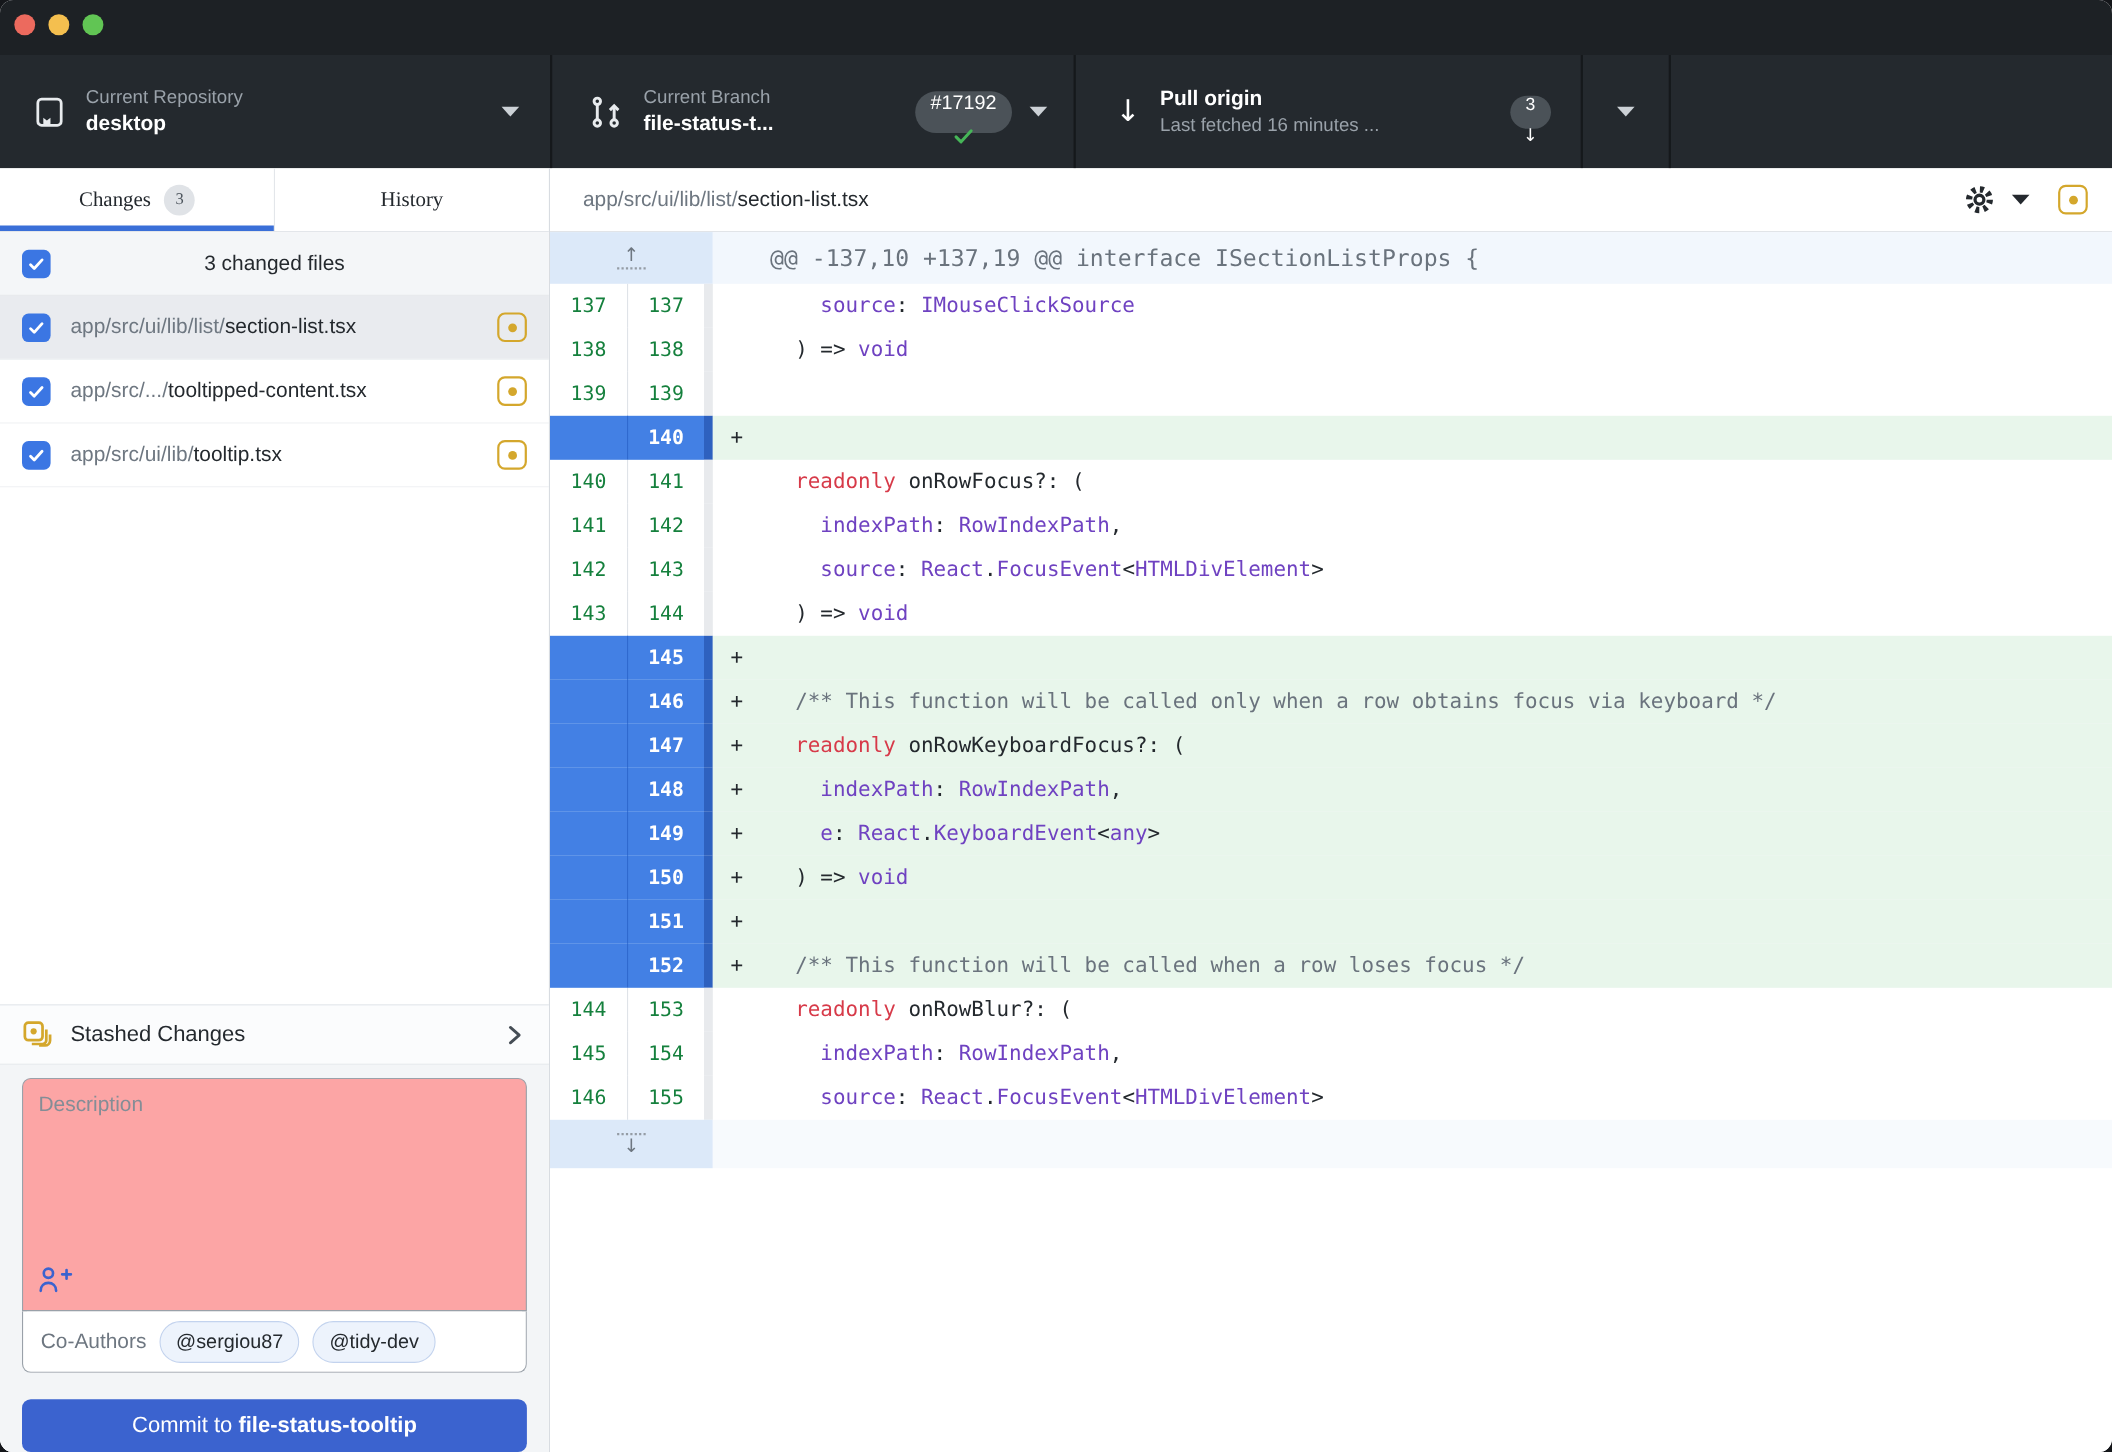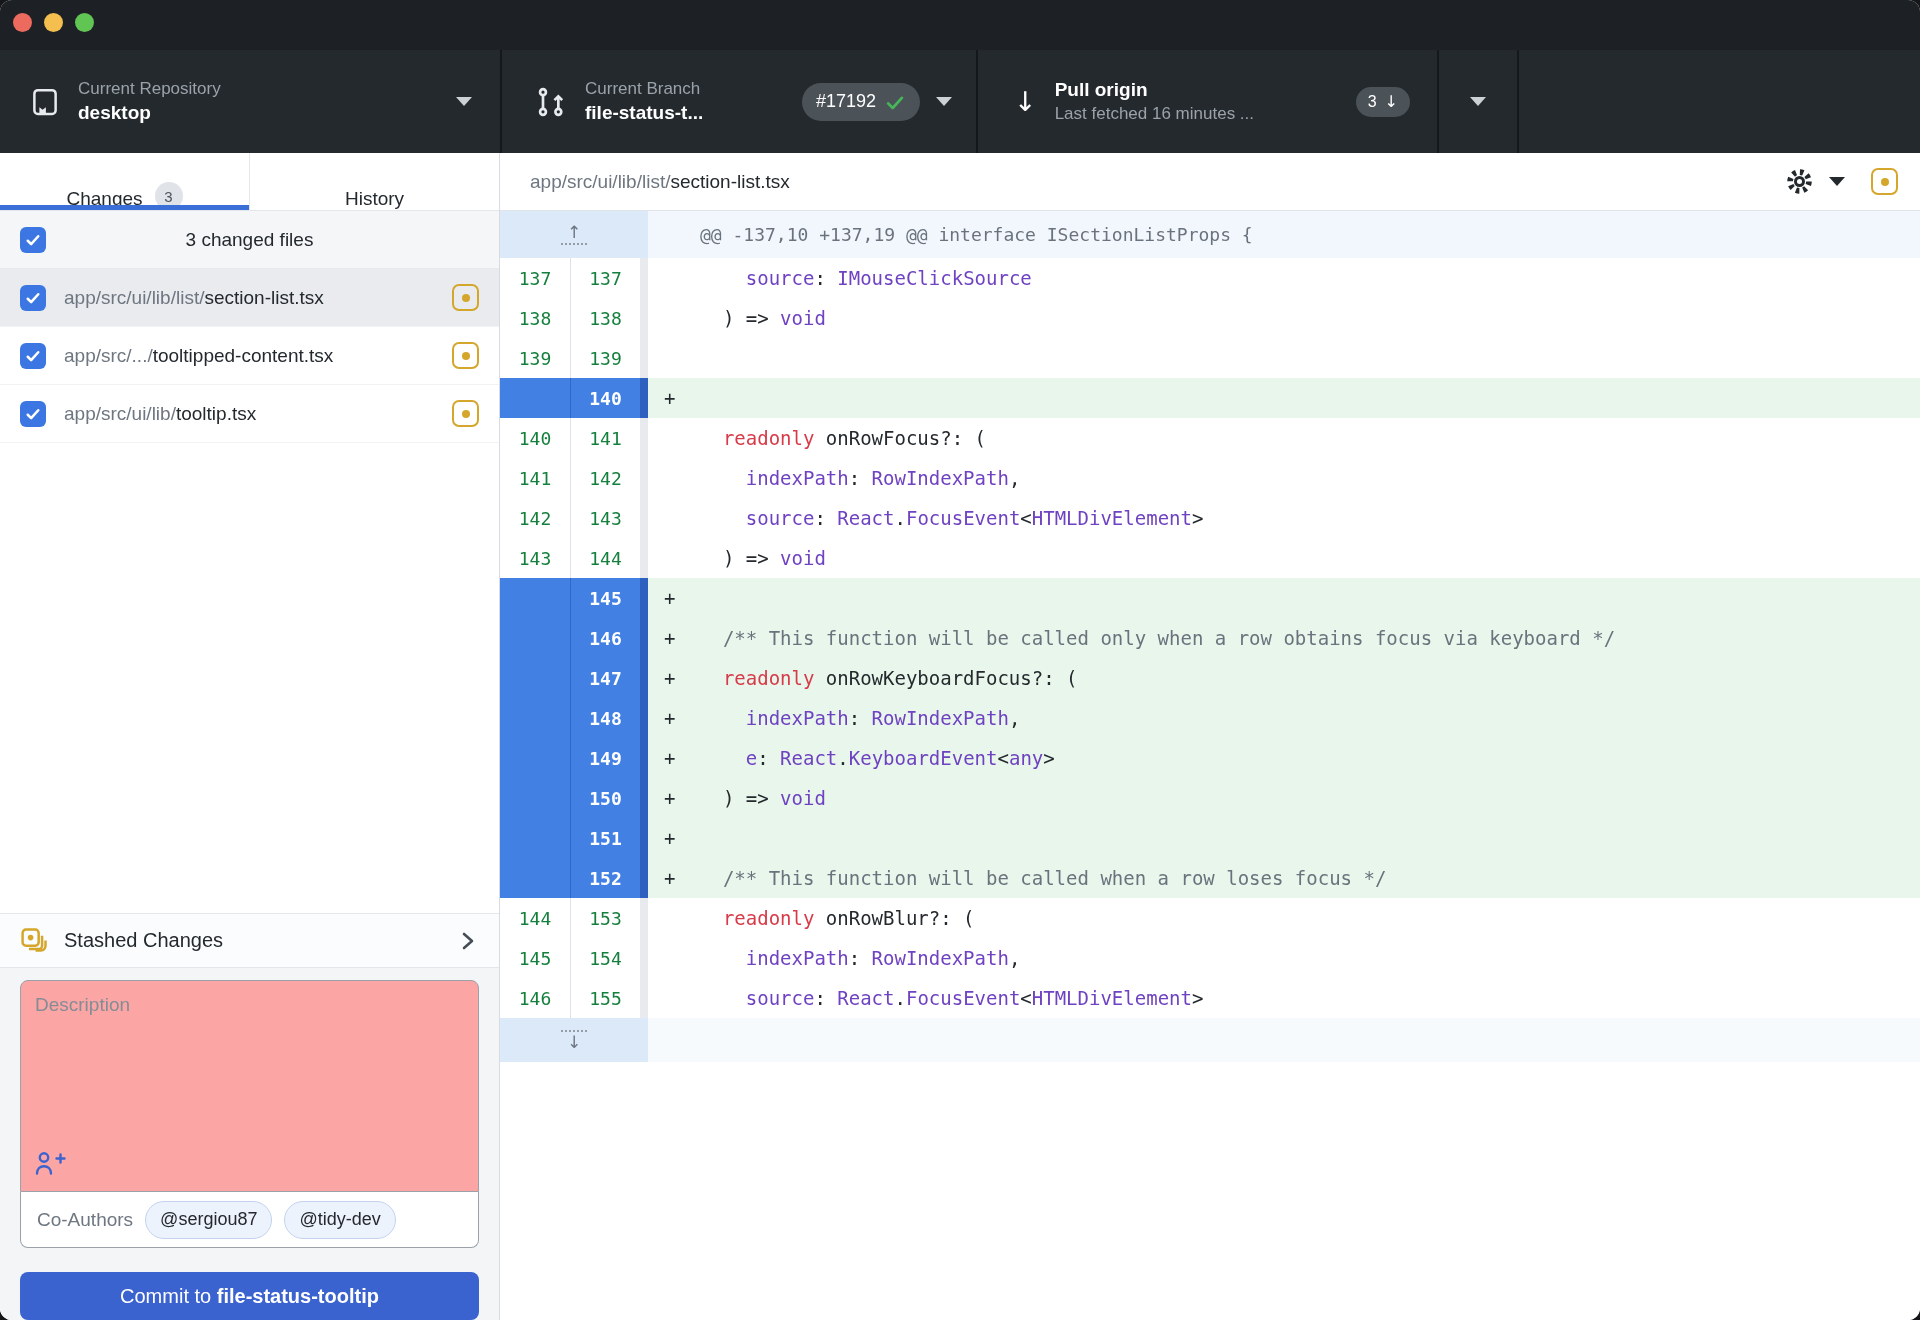--- a/index.html
+++ b/index.html
@@ -16,30 +16,30 @@
   .tb-sec { position:absolute; top:0; height:103px; display:flex; align-items:center; }
   .tb-repo { left:0; width:500px; padding-left:30px; }
   .tb-branch { left:500px; width:476px; padding-left:33px; border-left:2px solid #15181b; }
   .tb-pull { left:976px; width:461px; padding-left:36px; border-left:2px solid #15181b; }
   .tb-caret { left:1437px; width:82px; border-left:2px solid #15181b; border-right:2px solid #15181b; justify-content:center; }
   .tb-lbls { display:flex; flex-direction:column; gap:3px; margin-left:18px; }
   .tb-label { font-size:17px; color:#9aa2aa; }
   .tb-value { font-size:19px; font-weight:bold; color:#ffffff; }
   .caret { width:0; height:0; border-left:8px solid transparent; border-right:8px solid transparent; border-top:9px solid #ccd1d6; }
   .tb-repo .caret { margin-left:auto; margin-right:28px; }
-  .pill { display:flex; align-items:center; gap:8px; background:#4b5258; border-radius:19px; color:#fff; }
+  .pill { display:flex; align-items:center; gap:8px; background:#4b5258; border-radius:19px; color:#fff;flex-direction:column; }
   .pr-pill { height:38px; padding:0 14px; font-size:18px; margin-left:auto; }
   .pull-pill { height:30px; padding:0 12px; font-size:16px; margin-left:auto; margin-right:27px; }
   .tb-branch .caret { margin-left:16px; margin-right:24px; }
   .arrow-glyph { font-family:"DejaVu Sans",sans-serif; }
 
   
   .sidebar { position:absolute; left:0; top:153px; width:500px; bottom:0; background:#fff; border-right:1px solid #d8dce1; display:flex; flex-direction:column; }
   .tabs { height:58px; display:flex; border-bottom:1px solid #e3e6ea; flex:0 0 auto; }
-  .tab { flex:1; display:flex; align-items:flex-end; justify-content:center; font-size:19px; color:#24292e; position:relative; cursor:default; }
+  .tab { flex:1; display:flex; align-items:center; justify-content:center; font-size:19px; color:#24292e; position:relative; cursor:default;font-family:Liberation Serif, serif; }
   .tab + .tab { border-left:1px solid #e3e6ea; }
   .tab.active::after { content:""; position:absolute; left:0; right:0; bottom:0; height:5px; background:#3a6fd8; }
   .tab-badge { margin-left:12px; width:28px; height:28px; border-radius:50%; background:#e0e3e7; color:#4b535b; font-size:15px; display:flex; align-items:center; justify-content:center; }
   .allfiles { height:58px; background:#f4f6f8; border-bottom:1px solid #e7e9ec; position:relative; display:flex; align-items:center; justify-content:center; font-size:19px; color:#24292e; flex:0 0 auto; }
   .allfiles .checkbox { position:absolute; left:20px; }
   .checkbox { width:26px; height:26px; border-radius:6px; background:#3b76e3; display:flex; align-items:center; justify-content:center; flex:0 0 auto; }
   .file-row { height:58px; display:flex; align-items:center; padding:0 20px; gap:18px; border-bottom:1px solid #f0f2f4; font-size:19px; }
   .file-row.selected { background:#e9ebef; }
   .fpath { flex:1; white-space:nowrap; overflow:hidden; }
   .fdir { color:#6e7781; } .fname { color:#24292e; }
@@ -76,21 +76,21 @@
   .dcode { flex:1; display:flex; align-items:center; padding-left:16px; font-size:19px; color:#24292e; white-space:pre; overflow:hidden; }
   .dmark { width:36px; flex:0 0 auto; }
   .drow.add .gcell { background:#4380e4; color:#fff; font-weight:bold; }
   .drow.add .gcell.nn { border-left-color:#2f69cf; }
   .drow.add .gstrip { background:#2e61bf; }
   .drow.add .dcode { background:#e8f6eb; }
   .tok-p { color:#24292e; } .tok-k { color:#d73a49; } .tok-t { color:#6f42c1; } .tok-c { color:#6a737d; }
   .hunk-row, .expand-row { display:flex; }
   .hunk-row { height:47px; } .expand-row { height:44px; }
   .hgut { width:148px; flex:0 0 auto; background:#dce9f9; display:flex; flex-direction:column; align-items:center; justify-content:center; gap:2px; color:#6e7781; }
-  .hcode { flex:1; background:#f2f7fd; display:flex; align-items:center; padding-left:52px; font-size:18px; color:#6a737d; white-space:pre; }
+  .hcode { flex:1; background:#f2f7fd; display:flex; align-items:center; padding-left:52px; font-size:21px; color:#6a737d; white-space:pre; }
   .dots { width:26px; border-top:2px dotted #949ca5; }
   .xarrow { font-size:17px; line-height:17px; font-family:"DejaVu Sans",sans-serif; }
 
   svg { display:block; }
 </style>
 </head>
 <body>
 
 <div class="window">
 

